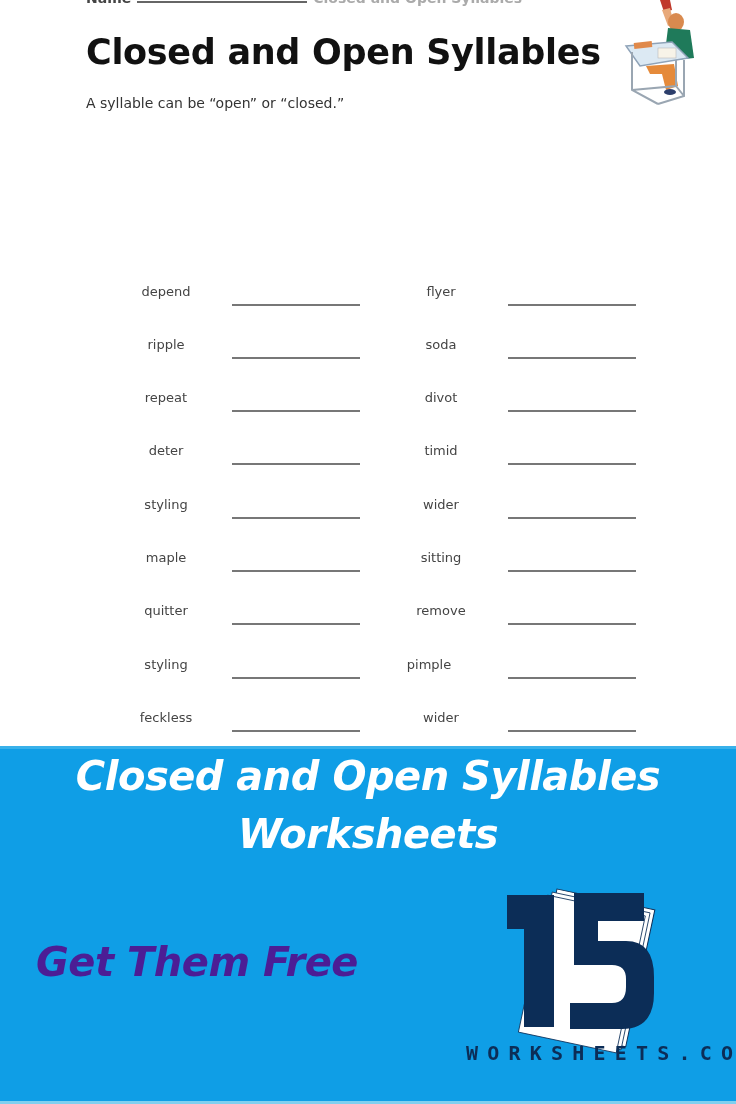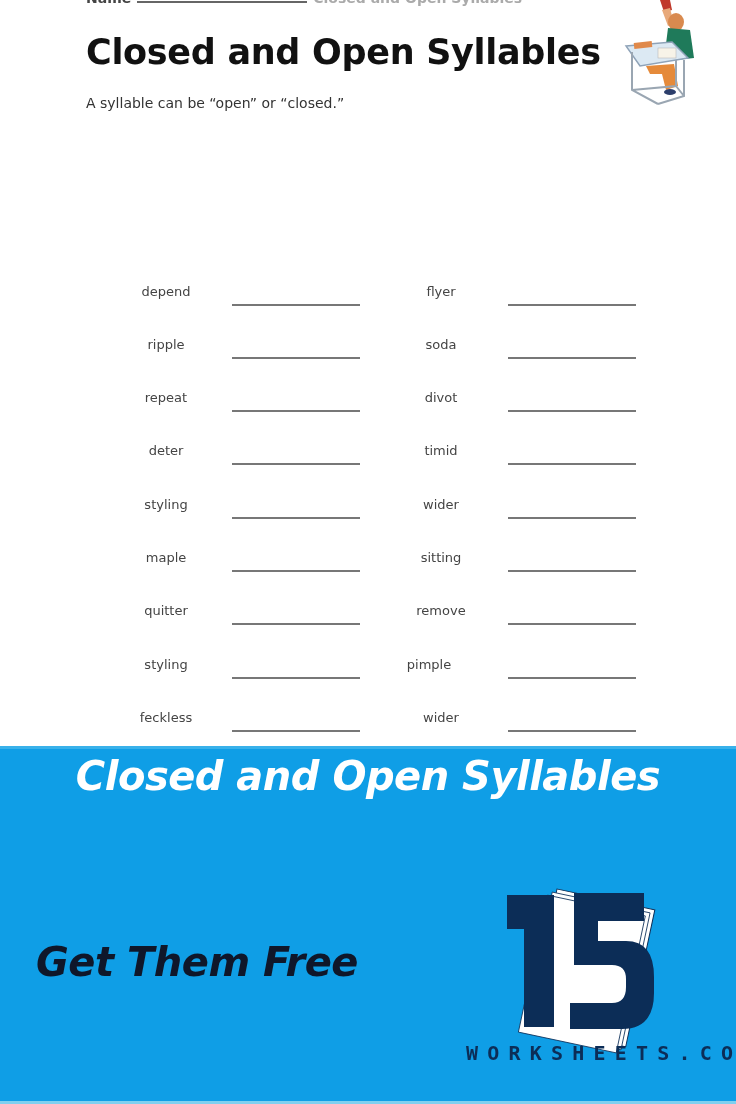--- a/index.html
+++ b/index.html
@@ -56,21 +56,21 @@
     position: absolute; left: 0; top: 746px; width: 736px; height: 358px;
     background: #0f9ee6; border-top: 3px solid #39b1ea; box-sizing: border-box;
   }
   .banner-title {
     position: absolute; left: 0; width: 736px; text-align: center;
     color: #ffffff; font-weight: bold; font-size: 40px; font-style: italic;
     font-family: "DejaVu Sans", sans-serif; letter-spacing: -0.5px;
   }
   .cta {
     position: absolute; left: 36px; top: 190px;
-    color: #0f172a; font-weight: bold; font-style: italic; font-size: 40px;
+    color: #4c1d95; font-weight: bold; font-style: italic; font-size: 40px;
     font-family: "DejaVu Sans", sans-serif; letter-spacing: -0.5px;
   }
   .logo { position: absolute; left: 462px; top: 128px; width: 260px; height: 200px; }
   .logo-text {
     position: absolute; left: 466px; top: 292px; width: 245px;
     color: #0c2d57; font-size: 20px; letter-spacing: 9.2px;
     font-family: "DejaVu Sans Mono", monospace; font-weight: bold;
     white-space: nowrap;
   }
   .bottom-edge {
@@ -148,20 +148,21 @@
     <div class="answer-line" style="left:508px;top:623px"></div>
     <div class="word" style="left:359px;top:657px">pimple</div>
     <div class="answer-line" style="left:508px;top:677px"></div>
     <div class="word" style="left:371px;top:710px">wider</div>
     <div class="answer-line" style="left:508px;top:730px"></div>
   </div>
 </div>
 
 <div class="banner">
   <div class="banner-title" style="top:4px">Closed and Open Syllables</div>
+  <div class="banner-title" style="top:62px">Worksheets</div>
 
   <div class="cta">Get Them Free</div>
 
   <svg class="logo" viewBox="0 0 260 200">
 
     <g transform="translate(95,12) rotate(12)">
       <rect x="0" y="0" width="100" height="140" fill="#ffffff" stroke="#0c2d57" stroke-width="1"></rect>
       <rect x="-4" y="4" width="100" height="140" fill="#ffffff" stroke="#0c2d57" stroke-width="0.8"></rect>
       <rect x="-8" y="8" width="100" height="140" fill="#ffffff" stroke="#0c2d57" stroke-width="0.8"></rect>
     </g>

